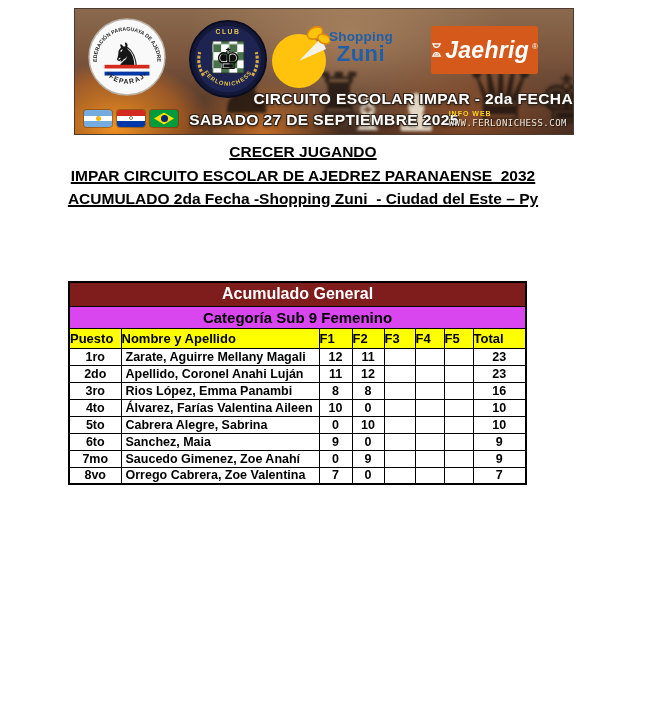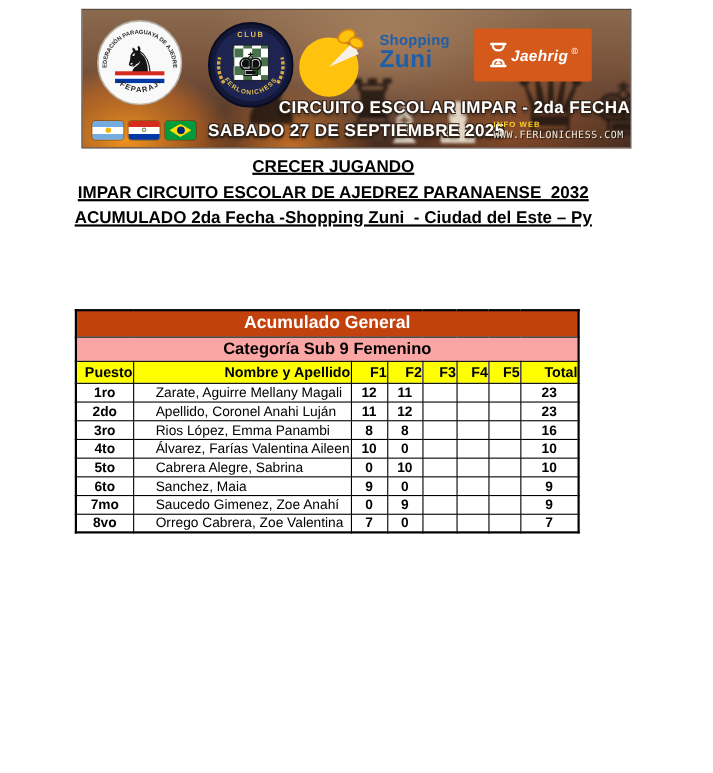--- a/index.html
+++ b/index.html
@@ -16,30 +16,30 @@
       radial-gradient(ellipse 150px 90px at 78% 90%, rgba(190,100,45,.5), transparent 75%),
       radial-gradient(ellipse 200px 120px at 55% 20%, rgba(190,150,110,.55), transparent 80%),
       linear-gradient(180deg, #8a6a4e 0%, #7a543c 40%, #5a3c2c 75%, #452c20 100%);
   }
   .pc { position:absolute; line-height:1; filter:blur(1.6px); user-select:none; }
   .pc.dark { color:rgba(28,20,15,.82); }
   .pc.light { color:rgba(238,228,210,.92); }
 
   .logo-circle { position:absolute; z-index:3; }
   .zuni { position:absolute; left:196px; top:14px; width:164px; height:72px; z-index:3; }
-  .zuni-text { position:absolute; left:74px; top:6px; color:#1F5FA9; }
+  .zuni-text { position:absolute; left:58px; top:6px; color:#1F5FA9;text-align:center; }
   .zuni-shopping { font-size:13.5px; font-weight:bold; letter-spacing:.2px; }
   .zuni-name { font-size:22px; font-weight:bold; letter-spacing:.5px; margin-top:-3px; }
 
   .jaehrig {
     position:absolute; left:356px; top:17px; width:107px; height:48px; z-index:3;
     background:#D4591B; border-radius:2px;
     display:flex; align-items:center; justify-content:center; gap:3px;
   }
-  .jaehrig-name { color:#fff; font-weight:bold; font-style:italic; font-size:14px; letter-spacing:.3px; }
+  .jaehrig-name { color:#fff; font-weight:bold; font-style:italic; font-size:23px; letter-spacing:.3px; }
   .jaehrig sup { color:#fff; font-size:8px; vertical-align:top; position:relative; top:-4px; }
 
   .banner-title, .banner-date {
     position:absolute; left:0; width:100%; text-align:center; z-index:4;
     color:#fff; font-weight:bold; letter-spacing:.4px;
     text-shadow:-1px -1px 0 #33241a, 1px -1px 0 #33241a, -1px 1px 0 #33241a,
                  1px 1px 0 #33241a, 0 2px 3px rgba(0,0,0,.55);
   }
   .banner-title { top:81px; font-size:15.5px;text-align:right; }
   .banner-date  { top:102px; font-size:15.5px; }
@@ -63,25 +63,25 @@
 
   
   .headings { position:absolute; top:140px; left:2px; width:602px; text-align:center; }
   .h-line { font-size:15.5px; font-weight:bold; color:#000; line-height:23.5px;
             text-decoration:underline; text-decoration-thickness:1.5px; white-space:pre; }
 
   
   table.results { position:absolute; left:68px; top:281px; border-collapse:collapse;
                   table-layout:fixed; border:2px solid #000; }
   table.results th, table.results td { border:1px solid #000; overflow:hidden; white-space:nowrap; }
-  .t-title  { background:#c2410c; color:#fff; font-size:16px; font-weight:bold; height:24px; text-align:center; }
-  .t-sub    { background:#fca5a5; color:#000; font-size:15px; font-weight:bold; height:22px; text-align:center; }
-  .t-head th { background:#FFFF00; color:#000; font-size:13px; font-weight:bold; height:20px; text-align:right; }
+  .t-title  { background:#7f1d1d; color:#fff; font-size:16px; font-weight:bold; height:24px; text-align:center; }
+  .t-sub    { background:#d946ef; color:#000; font-size:15px; font-weight:bold; height:22px; text-align:center; }
+  .t-head th { background:#FFFF00; color:#000; font-size:13px; font-weight:bold; height:20px; text-align:left; }
   table.results tbody td { height:17px; font-size:12.5px; color:#000; text-align:center; font-weight:bold; }
-  table.results tbody td.name-cell { text-align:left; padding-left:20px; font-weight:normal; }
+  table.results tbody td.name-cell { text-align:left; padding-left:4px; font-weight:bold; }
 </style>
 </head>
 <body>
 
 <div class="page">
 
   <div class="banner">
 
     <span class="pc dark" style="left:142px; top:48px; font-size:66px;">♟</span>
     <span class="pc dark" style="left:236px; top:56px; font-size:62px;">♜</span>

